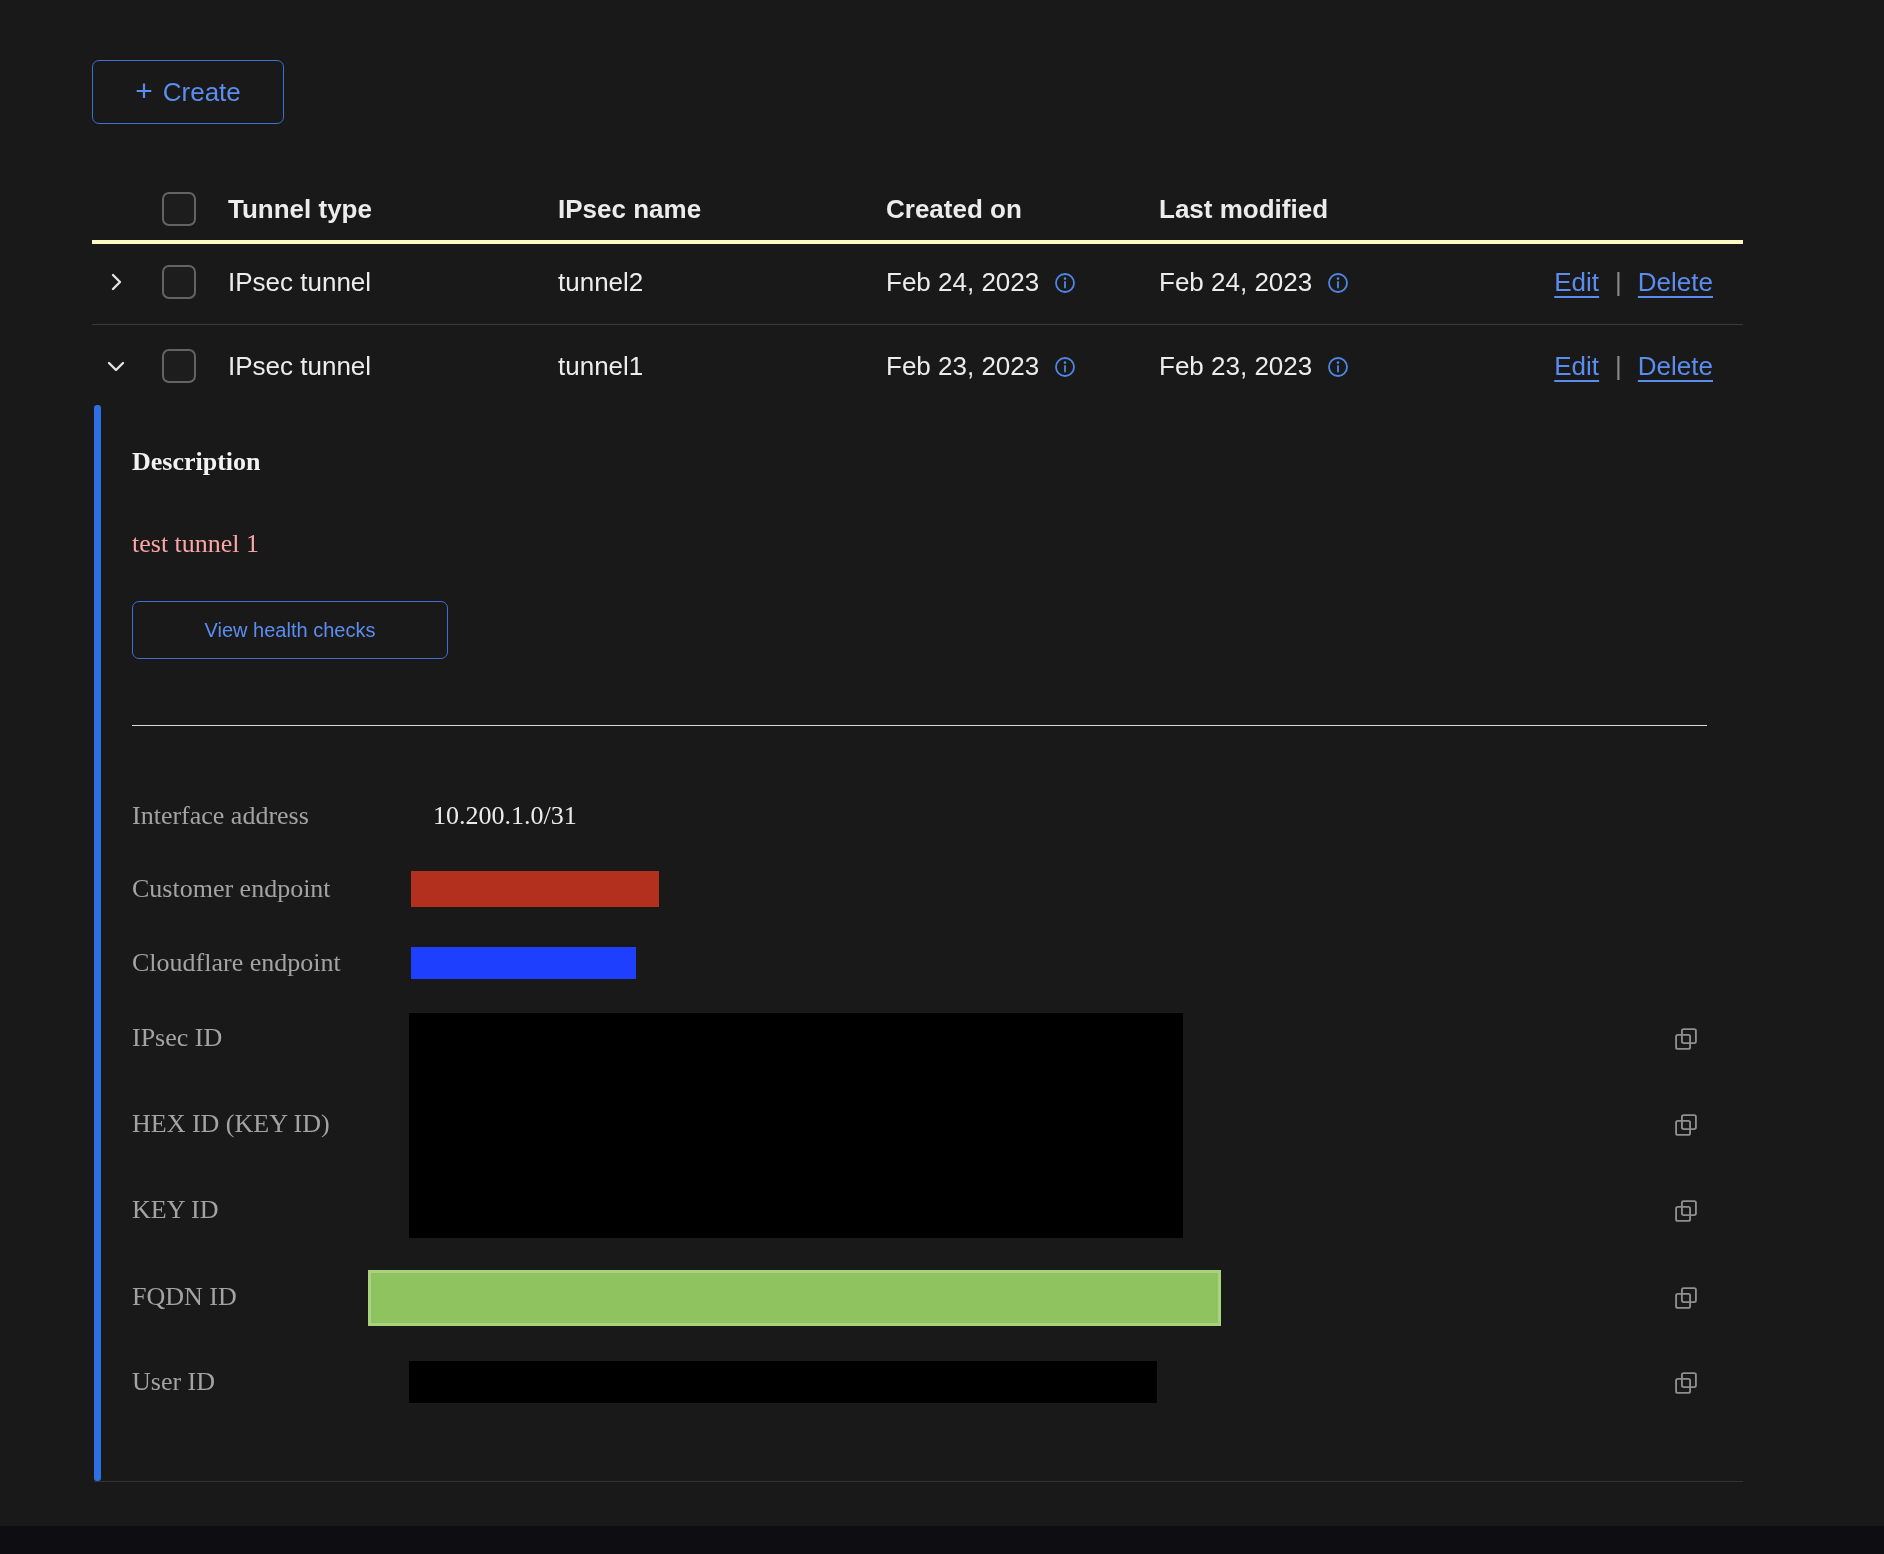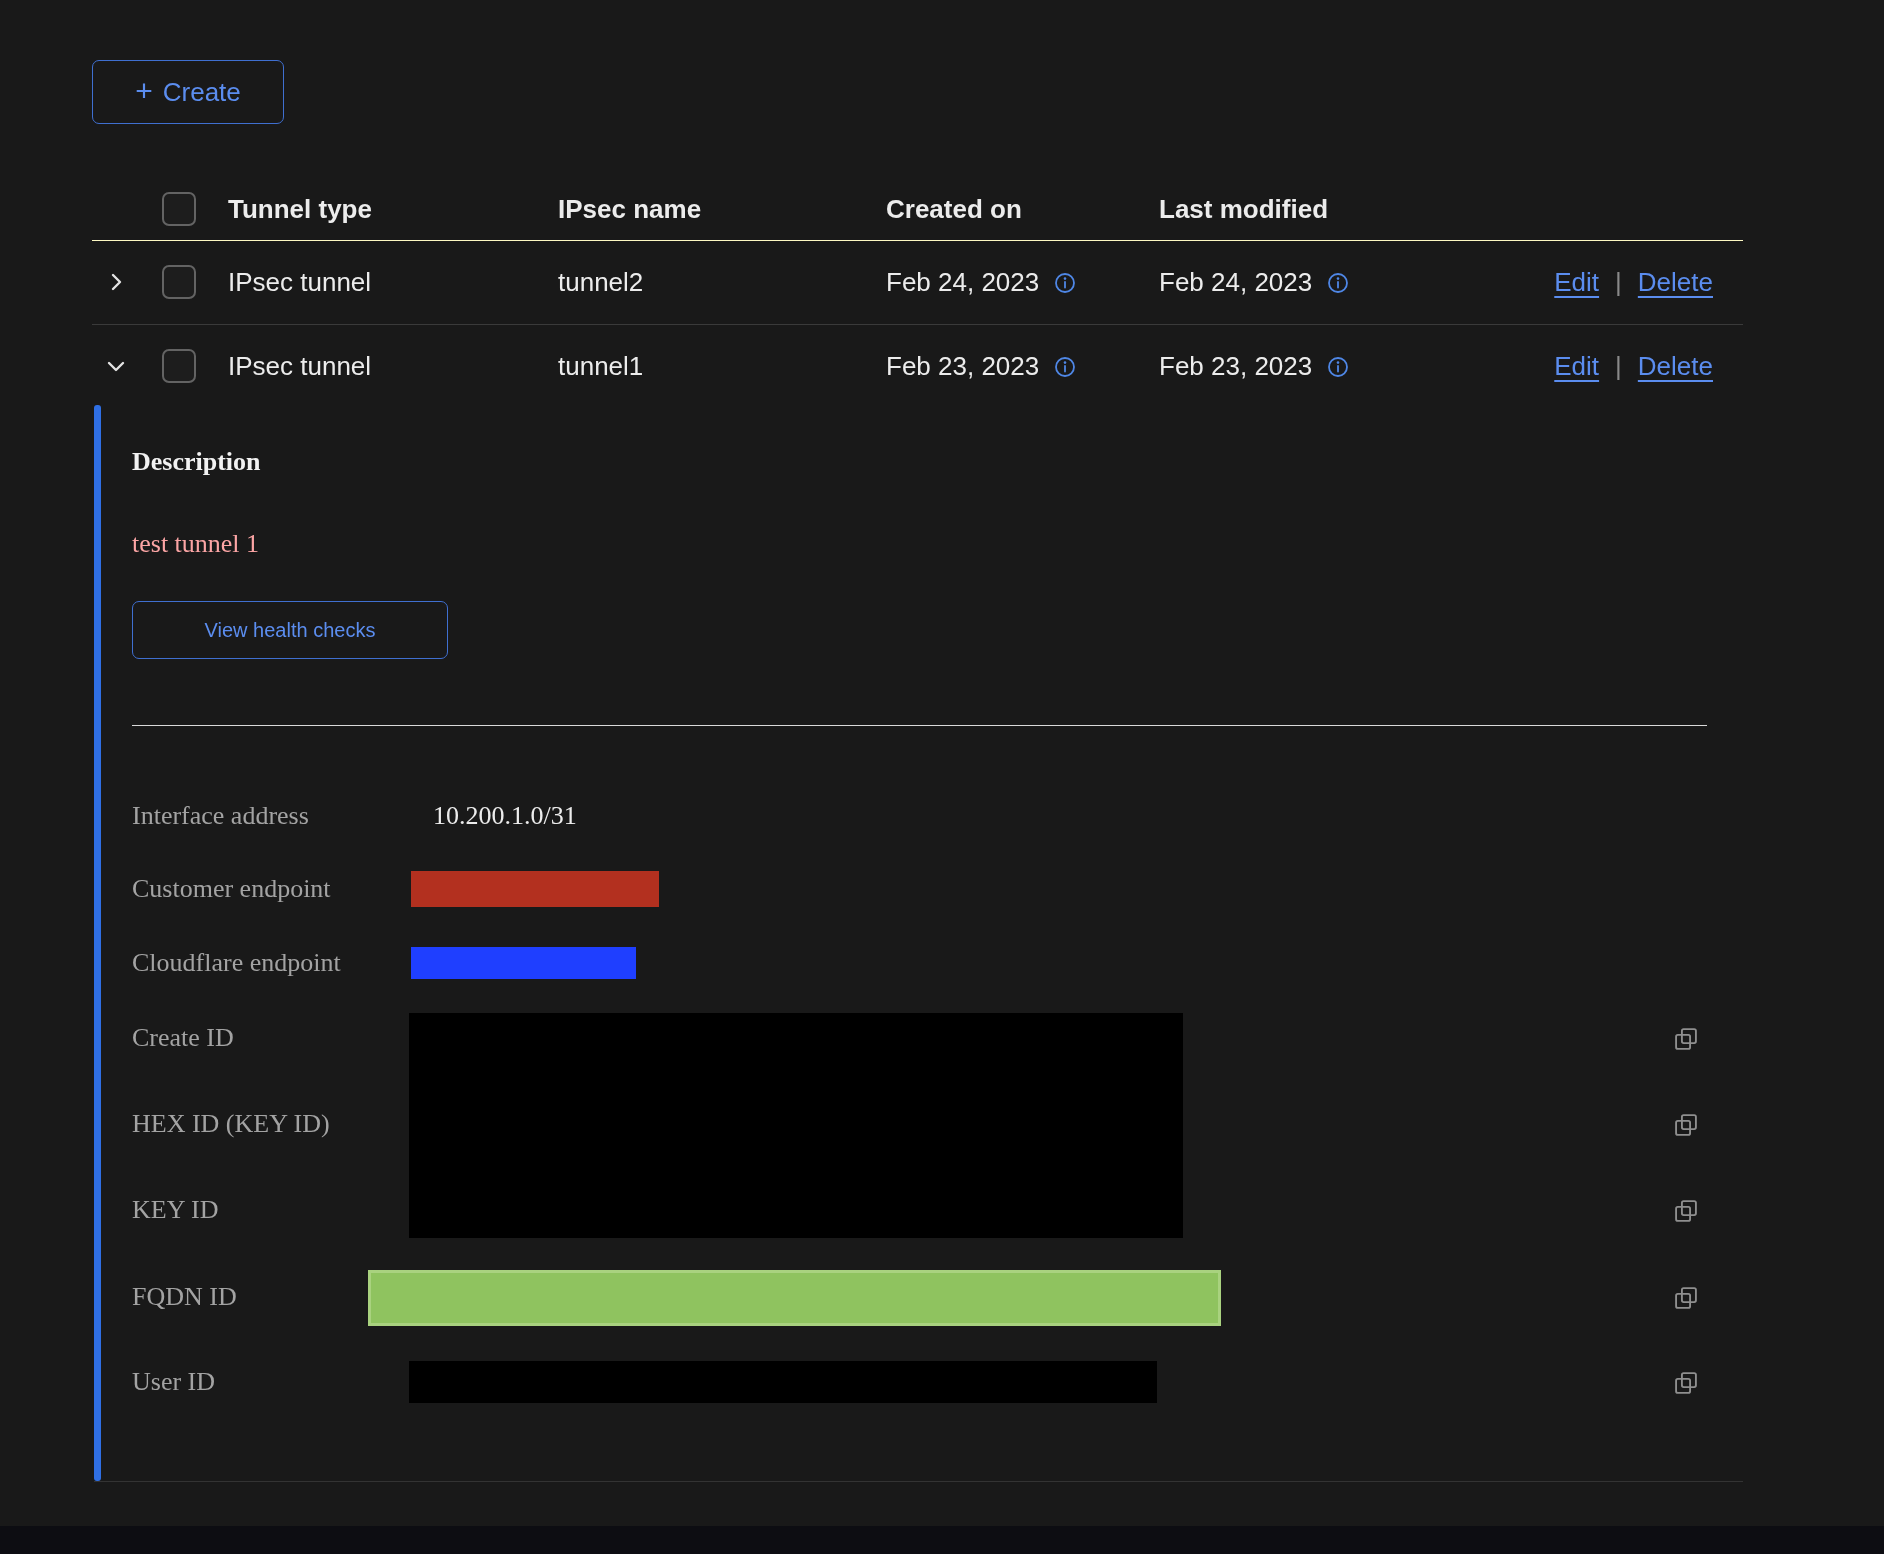--- a/index.html
+++ b/index.html
@@ -16,21 +16,21 @@
     color:#5b8def;font-size:26px;font-family:inherit;
     display:flex;align-items:center;justify-content:center;gap:10px;cursor:pointer;
   }
   .create-btn .plus{font-size:30px;font-weight:400;line-height:1;margin-top:-3px;}
 
   
   .trow{
     position:absolute;left:92px;width:1651px;display:flex;align-items:center;
     font-size:26px;
   }
-  .thead{top:178px;height:62px;border-bottom:1px solid #fef9c3;font-weight:700;}
+  .thead{top:178px;height:62px;border-bottom:4px solid #fef9c3;font-weight:700;}
   .r1{top:240px;height:84px;border-bottom:1px solid #3a3a3a;}
   .r2{top:324px;height:84px;}
   .c-exp{width:48px;display:flex;align-items:center;justify-content:center;flex:none;}
   .c-check{width:88px;display:flex;align-items:center;flex:none;}
   .c-type{width:330px;flex:none;}
   .c-name{width:328px;flex:none;}
   .c-created{width:273px;flex:none;display:flex;align-items:center;gap:14px;}
   .c-modified{width:290px;flex:none;display:flex;align-items:center;gap:14px;}
   .c-actions{flex:1;display:flex;align-items:center;justify-content:flex-end;
     gap:16px;padding-right:30px;}
@@ -181,21 +181,21 @@
   <div class="d-txt f-value" style="left:339px;top:396px;">10.200.1.0/31</div>
 
   <div class="d-txt f-label" style="top:469px;">Customer endpoint</div>
   <div class="redact redact-red"></div>
 
   <div class="d-txt f-label" style="top:543px;">Cloudflare endpoint</div>
   <div class="redact redact-blue"></div>
 
   <div class="redact redact-black-lg"></div>
 
-  <div class="d-txt f-label" style="top:618px;">Create ID</div>
+  <div class="d-txt f-label" style="top:618px;">IPsec ID</div>
   <span class="copy" style="top:620px;">
     <svg width="28" height="28" viewBox="0 0 24 24" fill="none" stroke="#8f8f8f" stroke-width="1.6" stroke-linejoin="round">
         <rect x="8.5" y="3.5" width="12" height="12" rx="1.5"></rect>
         <rect x="3.5" y="8.5" width="12" height="12" rx="1.5"></rect>
       </svg>
   </span>
 
   <div class="d-txt f-label" style="top:704px;">HEX ID (KEY ID)</div>
   <span class="copy" style="top:706px;">
     <svg width="28" height="28" viewBox="0 0 24 24" fill="none" stroke="#8f8f8f" stroke-width="1.6" stroke-linejoin="round">

